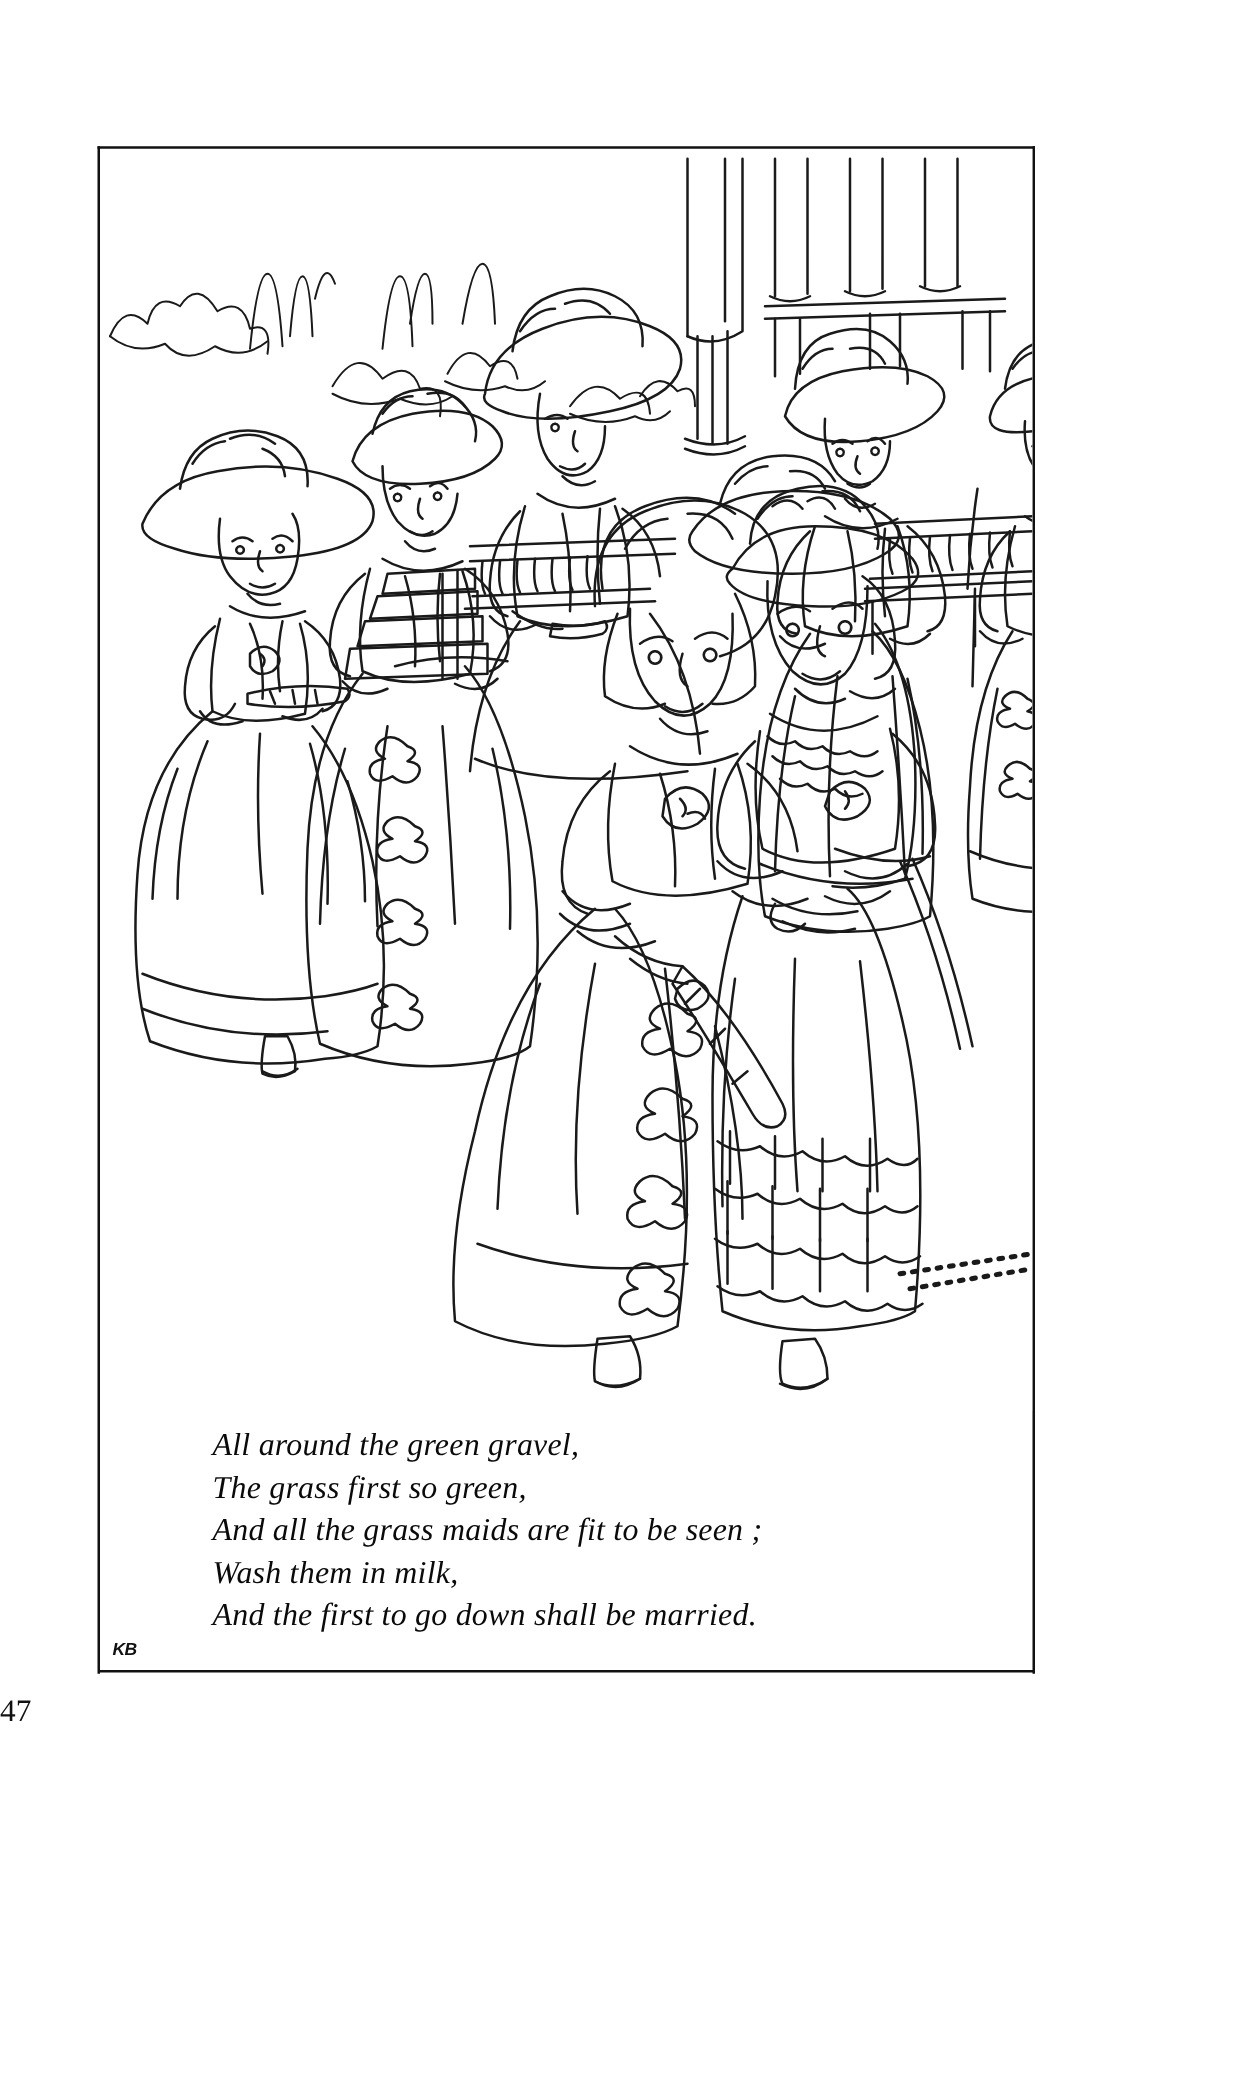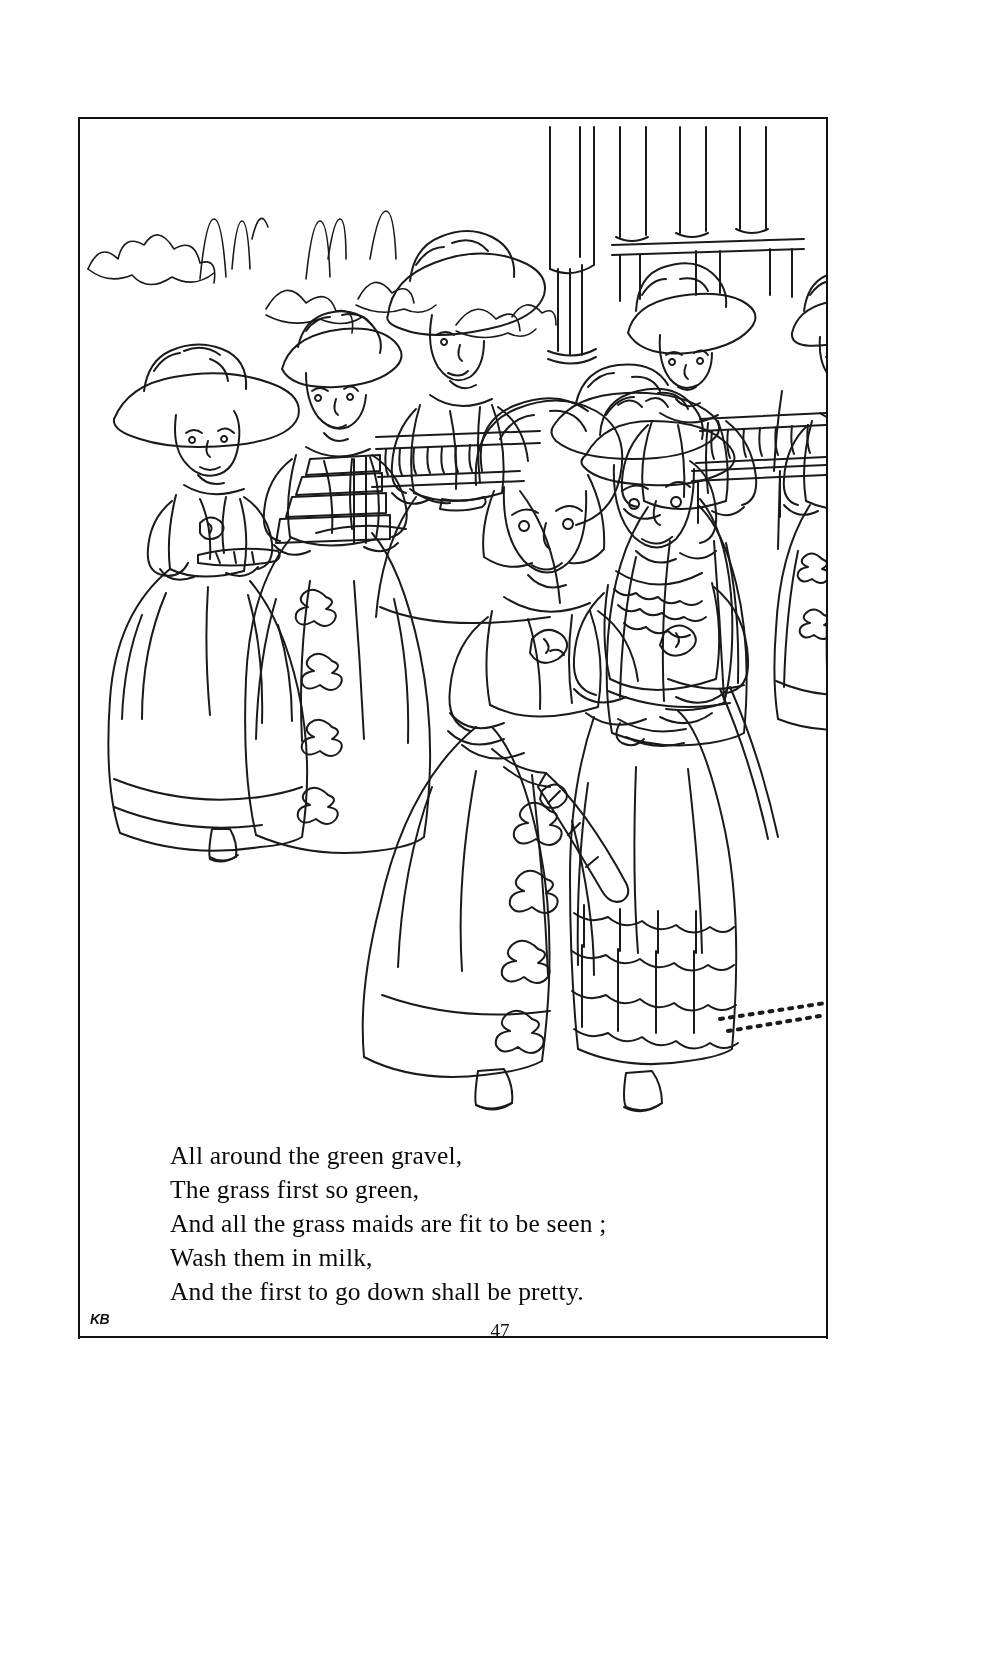--- a/index.html
+++ b/index.html
@@ -51,20 +51,21 @@
     display: block;
   }
 
   
   .verse {
     position: absolute;
     left: 90px;
     top: 1020px;
     width: 640px;
     font-family: "Liberation Serif", serif;
+    font-style: italic;
     font-size: 25.5px;
     line-height: 34px;
     letter-spacing: 0.2px;
     color: #0a0a0a;
   }
   .verse .line {
     white-space: nowrap;
   }
 
   
@@ -77,25 +78,24 @@
     font-weight: bold;
     letter-spacing: -0.5px;
     color: #111;
     font-style: italic;
   }
 
   
   .folio {
     position: absolute;
     left: 0;
-    top: 1320px;
+    top: 1356px;
     width: 1000px;
-    text-align: center;
     font-family: "Liberation Serif", serif;
-    font-size: 19px;
+    font-size: 25px;
     color: #111;
   }
 </style>
 </head>
 <body>
 
 <div class="plate">
 
   <div class="illustration">
     <svg width="746" height="1010" viewBox="0 0 746 1010" xmlns="http://www.w3.org/2000/svg">
@@ -391,21 +391,21 @@
 
       </g>
     </svg>
   </div>
 
   <div class="verse">
     <div class="line">All around the green gravel,</div>
     <div class="line">The grass first so green,</div>
     <div class="line">And all the grass maids are fit to be seen ;</div>
     <div class="line">Wash them in milk,</div>
-    <div class="line">And the first to go down shall be pretty.</div>
+    <div class="line">And the first to go down shall be married.</div>
   </div>
 
   <div class="monogram">KB</div>
 
 </div>
 
 <div class="plate-bottom-rule"></div>
 
 <div class="folio">47</div>
 

